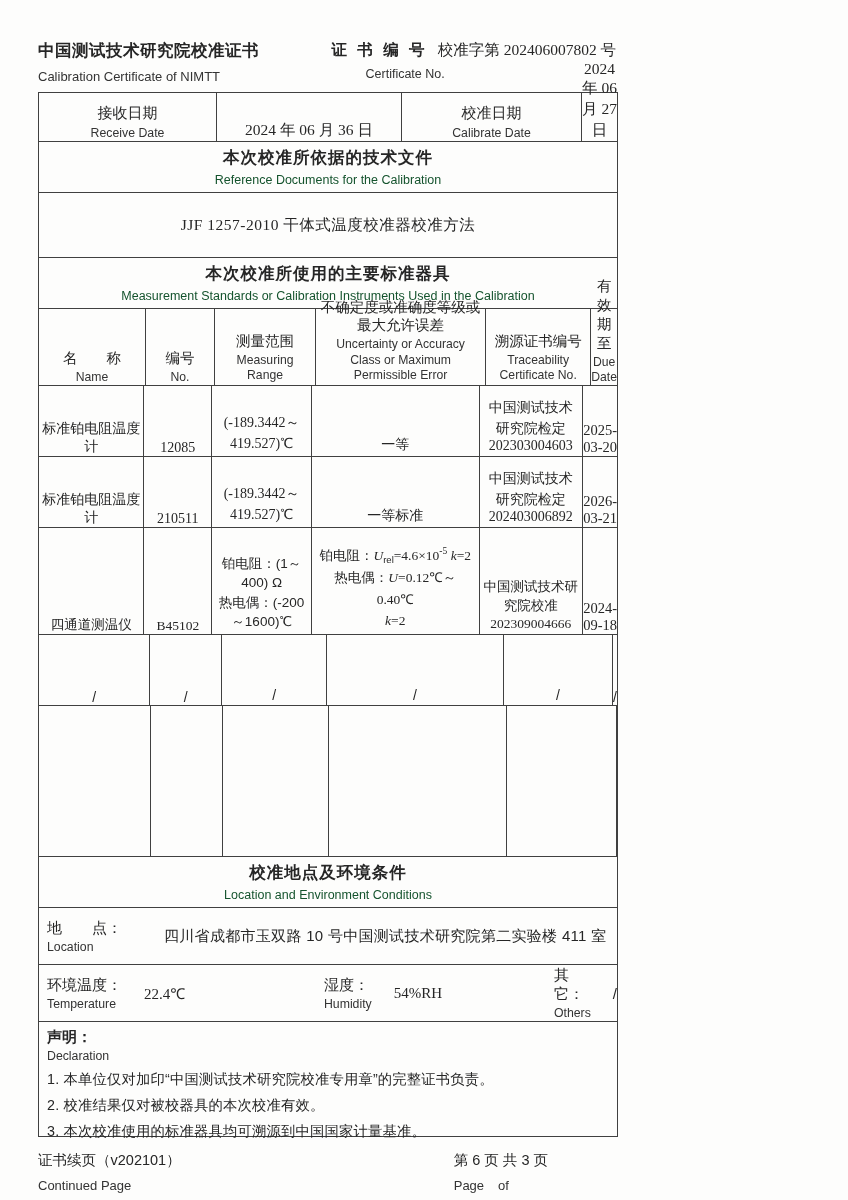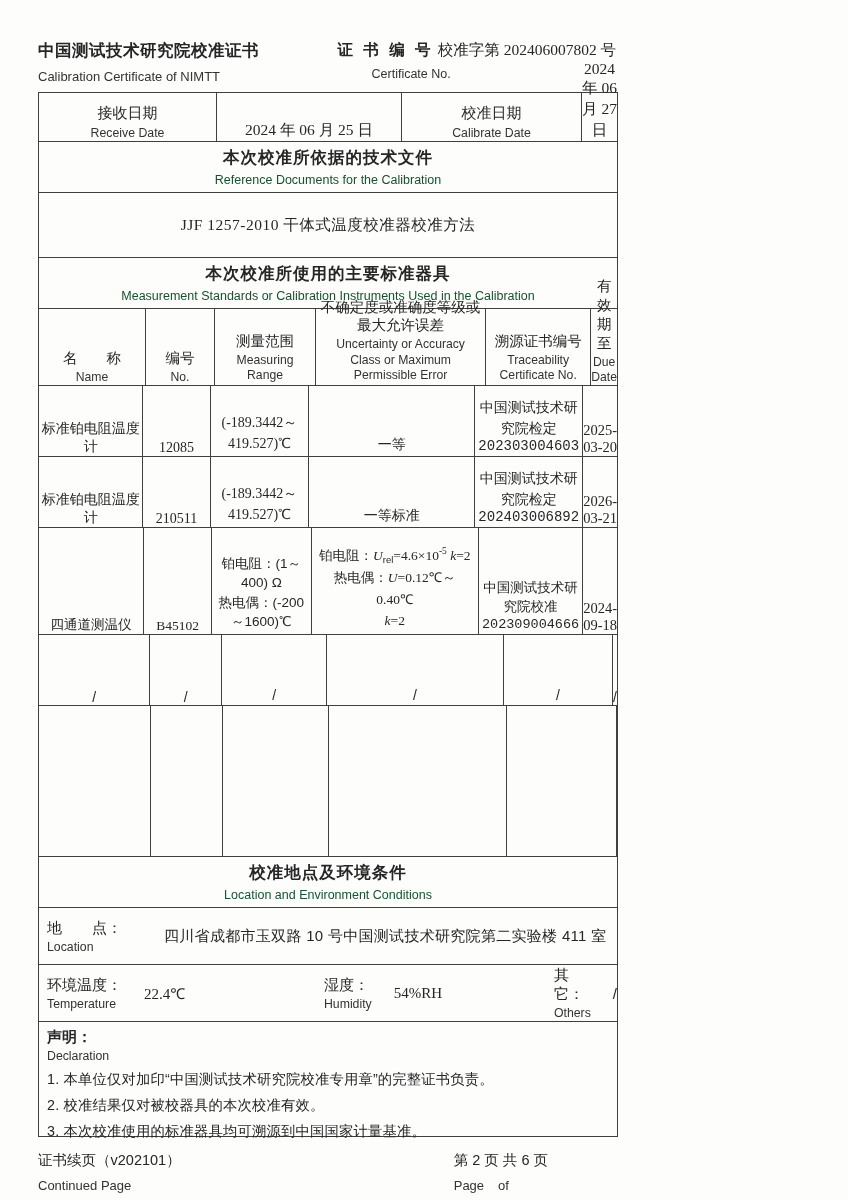--- a/index.html
+++ b/index.html
@@ -7,21 +7,21 @@
         font-family:"Liberation Sans",sans-serif;color:#262626;overflow:hidden;}
   .content{position:absolute;left:38px;top:40px;width:580px;}
 
   
   .doc-header{display:flex;justify-content:space-between;align-items:flex-start;margin-bottom:8px;}
   .title-cn{font-size:16.5px;font-weight:600;letter-spacing:.5px;}
   .title-en{font-size:13px;margin-top:7px;color:#333;}
   .cert-block{padding-right:2px;}
   .cert-line{font-size:15.5px;}
   .cert-label{letter-spacing:3px;font-weight:600;}
-  .cert-value{font-family:"Liberation Serif",serif;}
+  .cert-value{font-family:"Liberation Serif",serif;margin-left:6px;}
   .cert-en{font-size:12.5px;margin-top:6px;margin-left:34px;color:#333;}
 
   
   .box{border:1.6px solid #404040;}
   .r{display:flex;border-top:1.6px solid #404040;}
   .r:first-child{border-top:none;}
   .cell{border-left:1.6px solid #404040;display:flex;flex-direction:column;
         justify-content:flex-end;align-items:center;text-align:center;box-sizing:border-box;}
   .cell:first-child{border-left:none;}
 
@@ -49,21 +49,21 @@
   .w-due{flex:1;}
 
   .r-thead{height:76px;}
   .th-cn{font-size:14.5px;line-height:1.3;}
   .th-en{font-size:12.2px;color:#333;line-height:1.25;margin-top:2px;}
 
   .r-item{height:70px;font-size:14px;}
   .r-item3{height:106px;font-size:13.5px;}
   .r-empty{height:150px;}
   .cellline{line-height:1.45;}
-  .trace-no{font-family:Liberation Mono, monospace;}
+  .trace-no{font-family:Liberation Serif, serif;}
   .due{font-family:"Liberation Serif",serif;font-size:14.5px;}
   .unc-line{line-height:1.6;}
   sup,sub{font-size:9.5px;}
 
   .r-loc{height:56px;align-items:center;padding-left:8px;flex-direction:row;display:flex;}
   .lab-block{display:flex;flex-direction:column;justify-content:center;}
   .lab-cn{font-size:15px;}
   .lab-en{font-size:12.3px;color:#333;margin-top:2px;}
   .loc-value{font-size:15px;margin-left:42px;letter-spacing:.3px;}
 
@@ -106,21 +106,21 @@
       </div>
     </div>
 
     <div class="box">
 
       <div class="r r-dates">
         <div class="cell d-label">
           <div class="cn">接收日期</div>
           <div class="en">Receive Date</div>
         </div>
-        <div class="cell d-val serif">2024 年 06 月 25 日</div>
+        <div class="cell d-val serif">2024 年 06 月 36 日</div>
         <div class="cell d-label2">
           <div class="cn">校准日期</div>
           <div class="en">Calibrate Date</div>
         </div>
         <div class="cell d-val2 serif">2024 年 06 月 27 日</div>
       </div>
 
       <div class="r r-sect">
         <div class="sect-cn">本次校准所依据的技术文件</div>
         <div class="sect-en">Reference Documents for the Calibration</div>
@@ -273,21 +273,21 @@
       </div>
 
     </div>
 
     <div class="doc-footer">
       <div>
         <div class="foot-cn">证书续页（v202101）</div>
         <div class="foot-en">Continued Page</div>
       </div>
       <div>
-        <div class="foot-cn">第 2 页 共 6 页</div>
+        <div class="foot-cn">第 6 页 共 3 页</div>
         <div class="foot-pageline">
           <span>Page</span>
           <span>of</span>
         </div>
       </div>
     </div>
 
   </div>
 </div>
 

